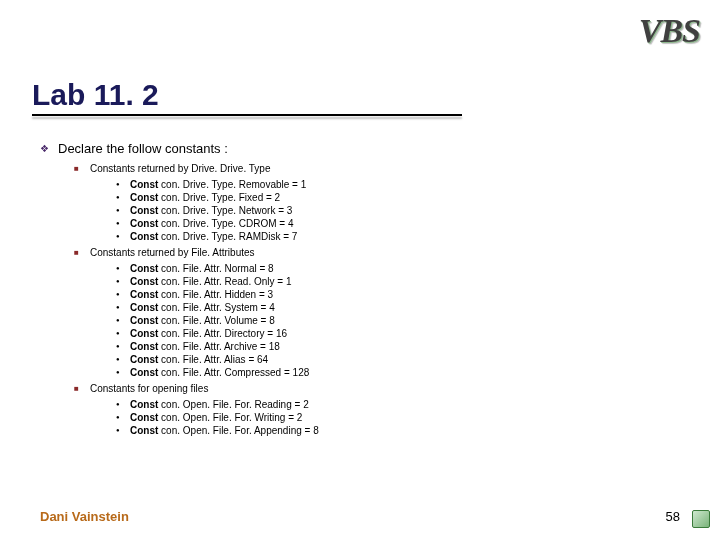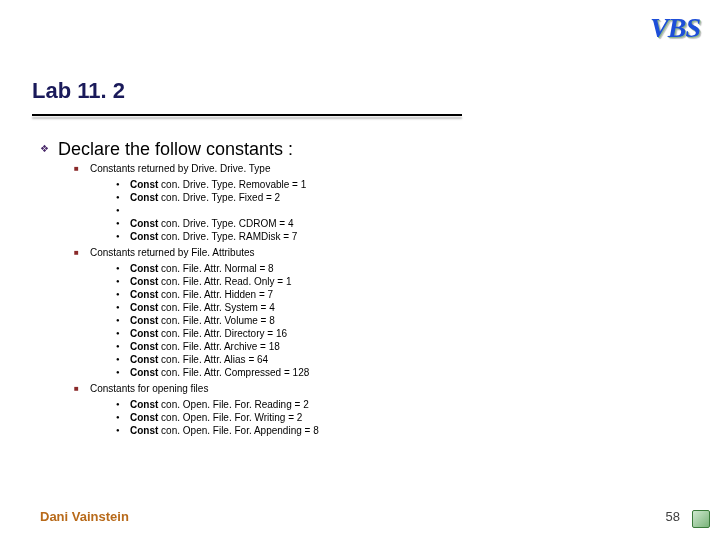--- a/index.html
+++ b/index.html
@@ -12,30 +12,30 @@
     position: relative;
     overflow: hidden;
   }
   .logo {
     position: absolute;
     top: 12px;
     right: 20px;
     font-family: "Times New Roman", serif;
     font-weight: bold;
     font-style: italic;
-    font-size: 28px;
+    font-size: 34px;
     letter-spacing: -1px;
-    color: #1d4ed8;
+    color: #404040;
     text-shadow: 1px 1px 0 #8fb88f, 2px 2px 1px rgba(0,0,0,0.25);
   }
   .title {
     position: absolute;
     top: 78px;
     left: 32px;
-    font-size: 22px;
+    font-size: 30px;
     font-weight: bold;
     color: #1a1a5a;
     font-family: Verdana, Arial, sans-serif;
   }
   .rule {
     position: absolute;
     top: 114px;
     left: 32px;
     width: 430px;
     height: 0;
@@ -43,42 +43,42 @@
     box-shadow: 0 3px 2px rgba(0,0,0,0.25);
   }
   .content {
     position: absolute;
     top: 140px;
     left: 40px;
     right: 40px;
   }
   .lvl1 { display: flex; align-items: flex-start; margin-bottom: 2px; }
   .lvl1 .bul { width: 18px; font-size: 10px; color: #4a2a6a; line-height: 18px; }
-  .lvl1 .txt { font-size: 18px; line-height: 18px; }
+  .lvl1 .txt { font-size: 13px; line-height: 18px; }
   .lvl2 { display: flex; align-items: flex-start; margin-left: 34px; margin-top: 1px; margin-bottom: 1px; }
   .lvl2 .bul { width: 16px; font-size: 8px; color: #8a2a2a; line-height: 17px; }
   .lvl2 .txt { font-size: 10px; line-height: 17px; }
   .lvl3 { display: flex; align-items: flex-start; margin-left: 76px; }
   .lvl3 .bul { width: 14px; font-size: 6px; color: #000; line-height: 13px; }
   .lvl3 .txt { font-size: 10px; line-height: 13px; }
   .lvl3 .txt b { font-weight: bold; text-align: right; }
   .footer-left {
     position: absolute;
     bottom: 16px;
     left: 40px;
     font-size: 13px;
     font-weight: bold;
     color: #b86a1a;
   }
   .footer-right {
     position: absolute;
     bottom: 16px;
     right: 40px;
     font-size: 13px;
-    color: #404040;
+    color: #000000;
   }
   .corner-icon {
     position: absolute;
     bottom: 12px;
     right: 10px;
     width: 18px;
     height: 18px;
     background: linear-gradient(135deg, #cfe8cf, #7ab37a);
     border: 1px solid #3a7a3a;
     border-radius: 2px;
@@ -106,20 +106,21 @@
   <div class="lvl3">
       <span class="bul">●</span>
       <span class="txt"><b>Const</b><span> con. Drive. Type. Removable = 1</span></span>
     </div>
   <div class="lvl3">
       <span class="bul">●</span>
       <span class="txt"><b>Const</b><span> con. Drive. Type. Fixed = 2</span></span>
     </div>
   <div class="lvl3">
       <span class="bul">●</span>
+      <span class="txt"><b>Const</b><span> con. Drive. Type. Network = 3</span></span>
     </div>
   <div class="lvl3">
       <span class="bul">●</span>
       <span class="txt"><b>Const</b><span> con. Drive. Type. CDROM = 4</span></span>
     </div>
   <div class="lvl3">
       <span class="bul">●</span>
       <span class="txt"><b>Const</b><span> con. Drive. Type. RAMDisk = 7</span></span>
     </div>
 
@@ -130,21 +131,21 @@
   <div class="lvl3">
       <span class="bul">●</span>
       <span class="txt"><b>Const</b><span> con. File. Attr. Normal = 8</span></span>
     </div>
   <div class="lvl3">
       <span class="bul">●</span>
       <span class="txt"><b>Const</b><span> con. File. Attr. Read. Only = 1</span></span>
     </div>
   <div class="lvl3">
       <span class="bul">●</span>
-      <span class="txt"><b>Const</b><span> con. File. Attr. Hidden = 7</span></span>
+      <span class="txt"><b>Const</b><span> con. File. Attr. Hidden = 3</span></span>
     </div>
   <div class="lvl3">
       <span class="bul">●</span>
       <span class="txt"><b>Const</b><span> con. File. Attr. System = 4</span></span>
     </div>
   <div class="lvl3">
       <span class="bul">●</span>
       <span class="txt"><b>Const</b><span> con. File. Attr. Volume = 8</span></span>
     </div>
   <div class="lvl3">

